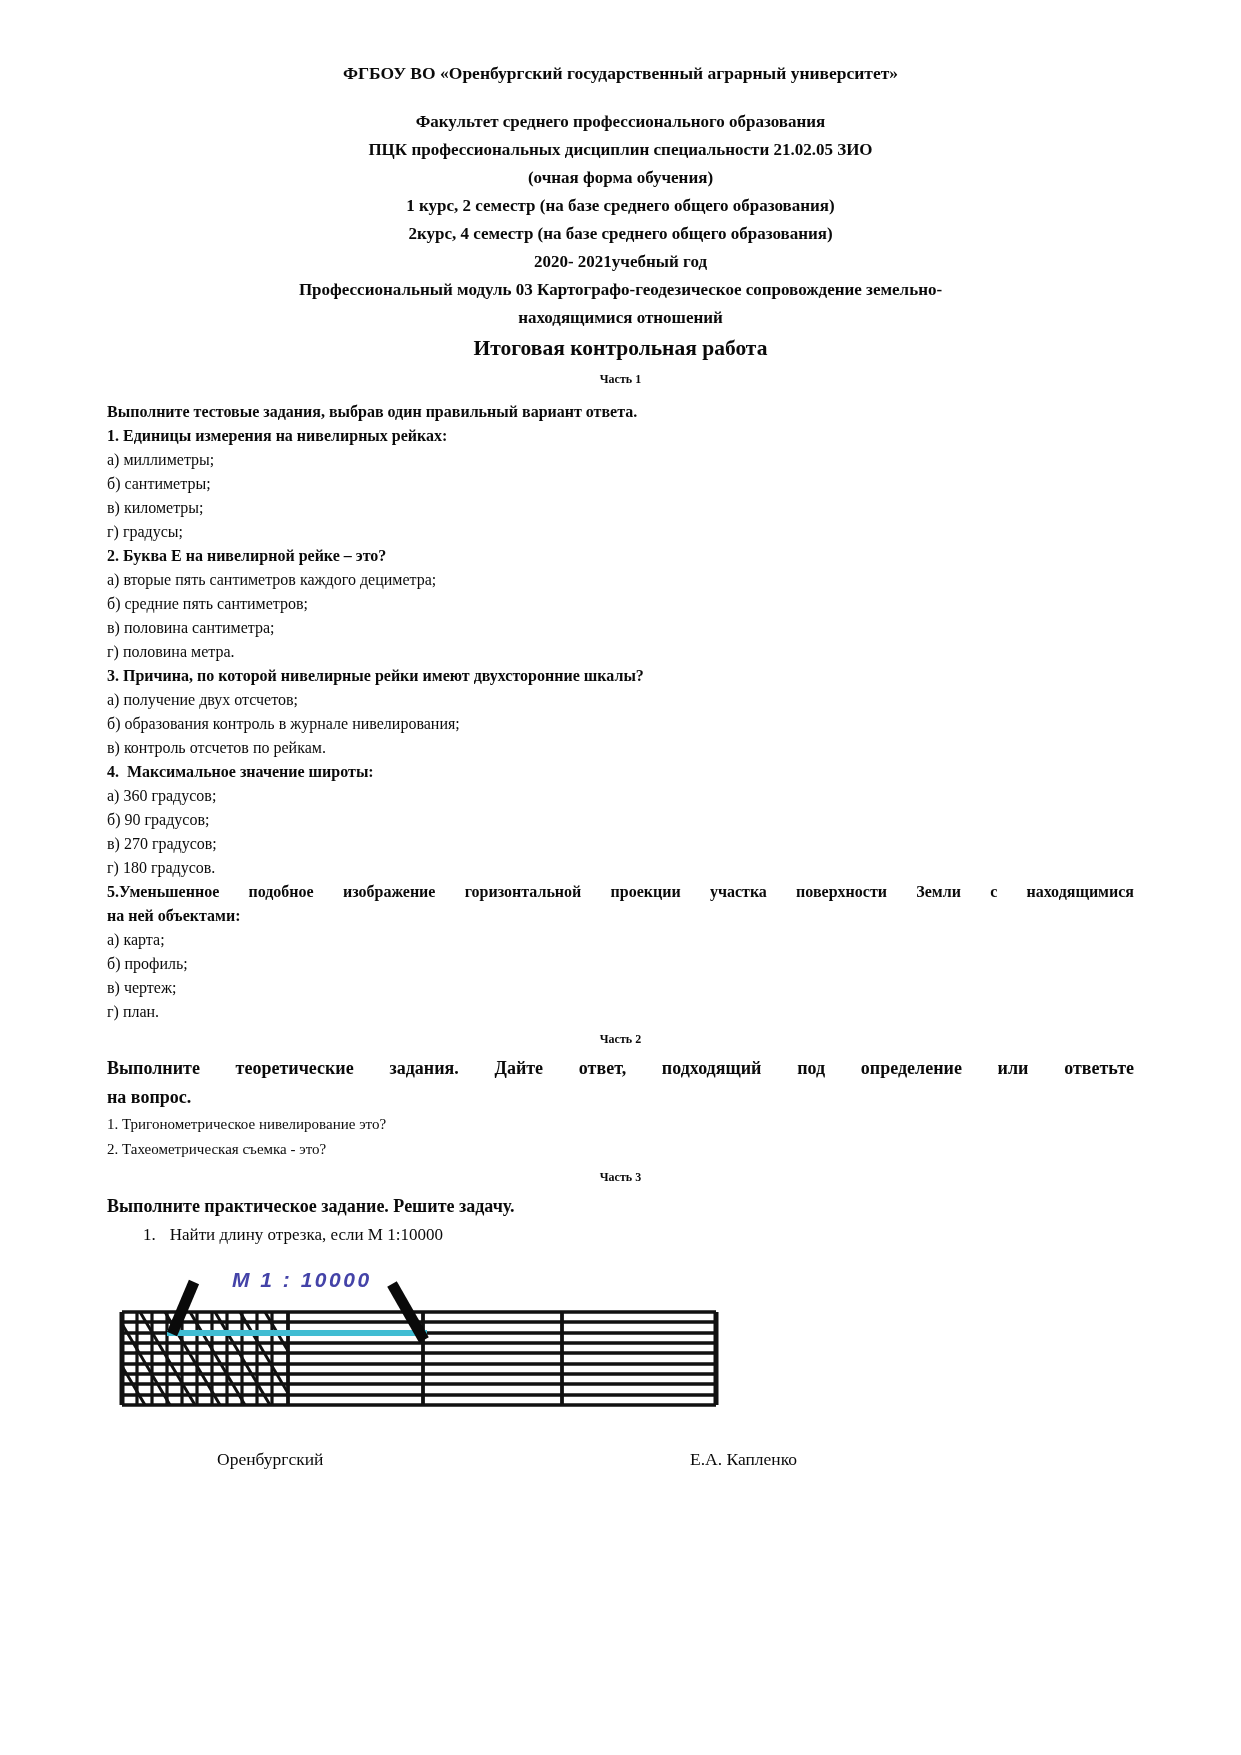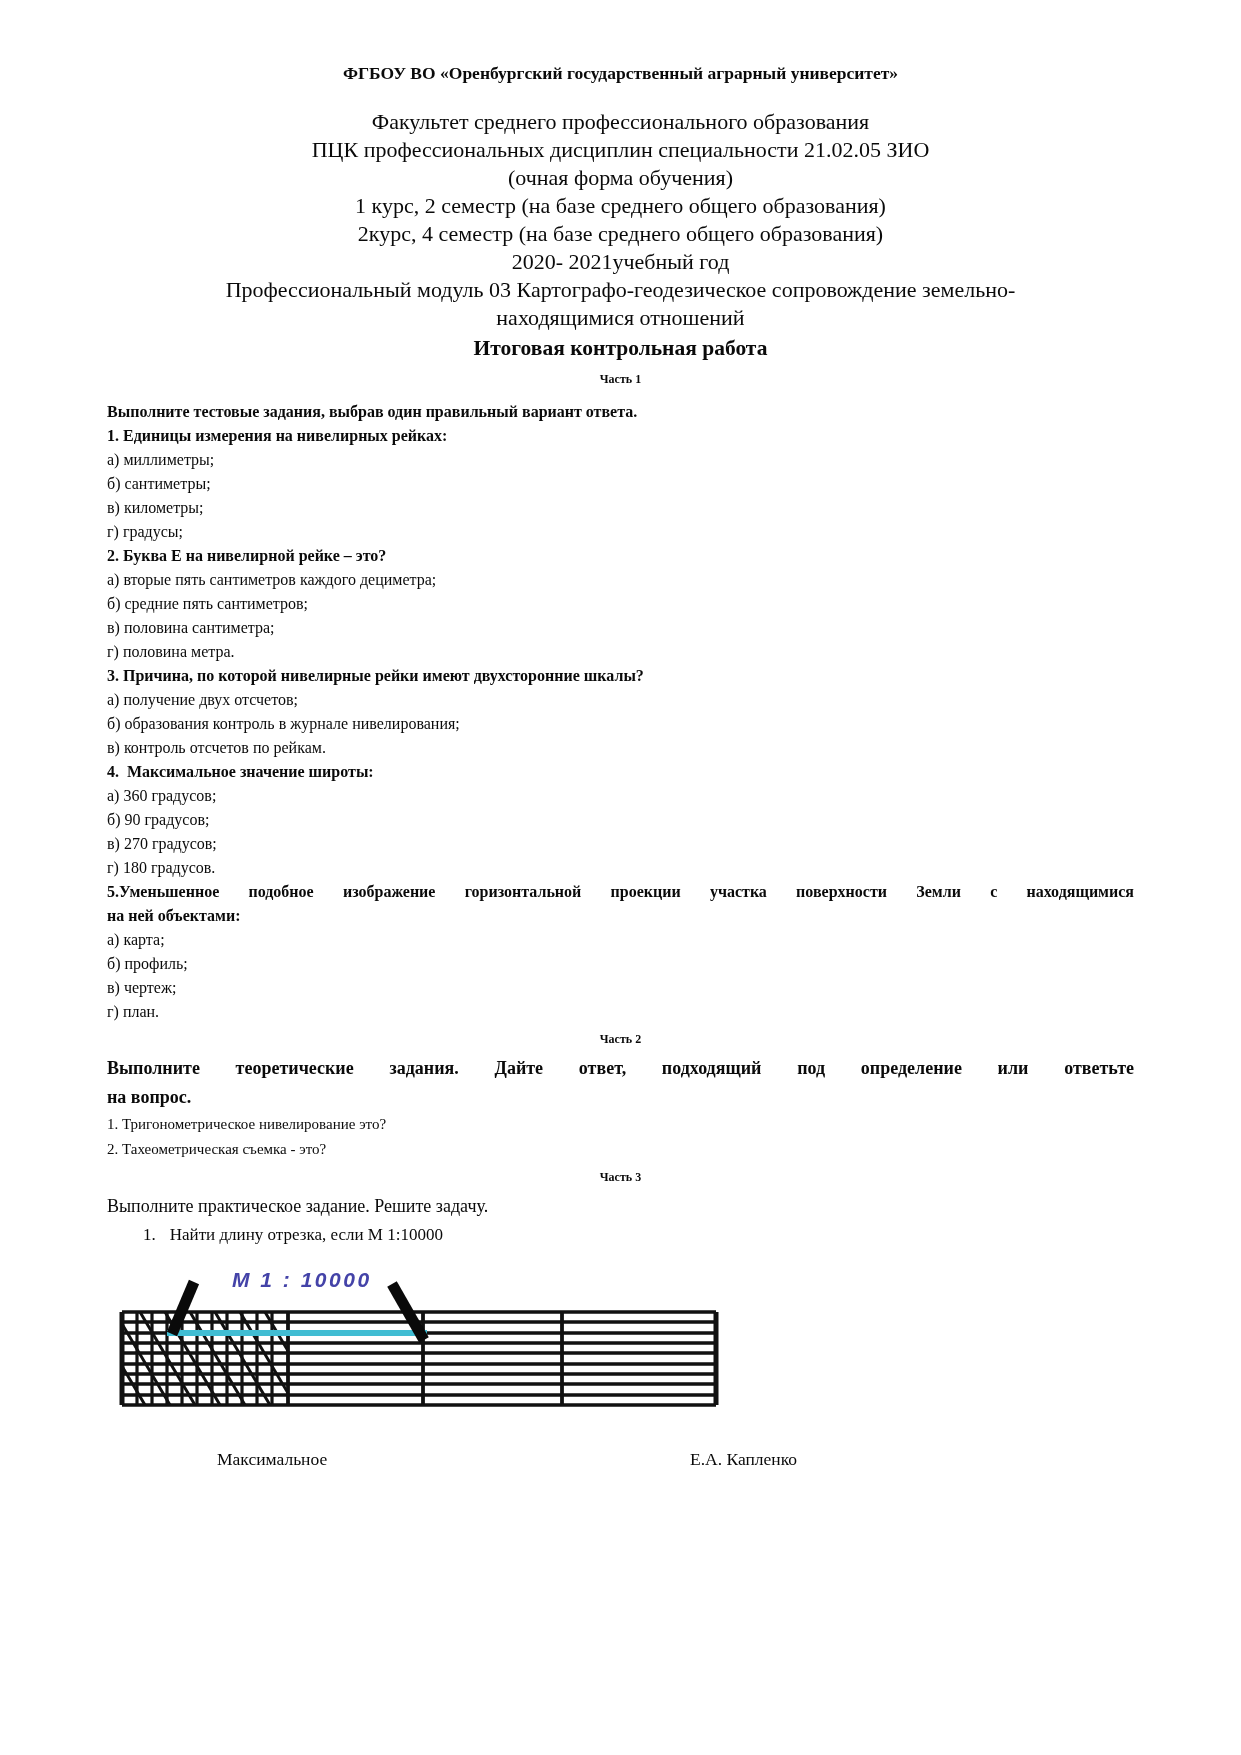--- a/index.html
+++ b/index.html
@@ -4,31 +4,31 @@
 <style>
   html,body{margin:0;padding:0;}
   body{
     width:1241px;height:1755px;background:#ffffff;
     font-family:"Liberation Serif", serif;color:#0a0a0a;
   }
   .page{padding:59px 62px 0 107px;width:1027px;}
   .center{text-align:center;}
   .bold{font-weight:bold;}
   .inst{font-size:17.5px;line-height:28px;margin-bottom:21px;}
-  .hdr > div{font-size:22px;line-height:28px;font-weight:normal;}
+  .hdr > div{font-size:17px;line-height:28px;font-weight:bold;}
   .title1{font-size:21.5px;line-height:32px;}
   .title2{font-size:20px;line-height:32px;}
   .part-h{font-size:12px;line-height:30px;}
   .list{margin-top:6px;font-size:16px;line-height:24px;}
   .qt{font-weight:bold;}
   .qt.presp{white-space:pre-wrap;}
   .just{text-align:justify;text-align-last:justify;}
   .p2intro{font-weight:bold;font-size:18px;line-height:29px;}
   .p2items{font-size:15px;line-height:25px;}
-  .p3intro{font-weight:normal;font-size:18px;line-height:29px;}
+  .p3intro{font-weight:bold;font-size:18px;line-height:29px;}
   .p3item{font-size:17px;line-height:28px;display:flex;gap:14px;margin-left:36px;}
   .figure{margin-top:12px;margin-left:8px;}
   .svg-label{
     font-family:"Liberation Sans", sans-serif;
     font-size:21px;font-style:italic;font-weight:bold;
     letter-spacing:2.5px;
   }
   .footer{position:relative;height:28px;margin-top:30px;font-size:17.5px;line-height:28px;}
   .footer .t1{position:absolute;left:110px;}
   .footer .t2{position:absolute;left:583px;}
@@ -123,17 +123,17 @@
         <path stroke-width="3.8" d="M173 51V144 M308 51V144 M447 51V144"></path>
         <path stroke-width="5" d="M7 51V144 M601 51V144"></path>
       </g>
       <line x1="52" y1="72" x2="312" y2="72" stroke="#41bdd3" stroke-width="6"></line>
       <path d="M79 21L57 73" stroke="#0a0a0a" stroke-width="11" fill="none"></path>
       <path d="M277 23L309 79" stroke="#0a0a0a" stroke-width="11" fill="none"></path>
     </svg>
   </div>
 
   <div class="footer">
-    <span class="t1">Максимальное</span>
+    <span class="t1">Оренбургский</span>
     <span class="t2">Е.А. Капленко</span>
   </div>
 
 </div>
 
 </body></html>

